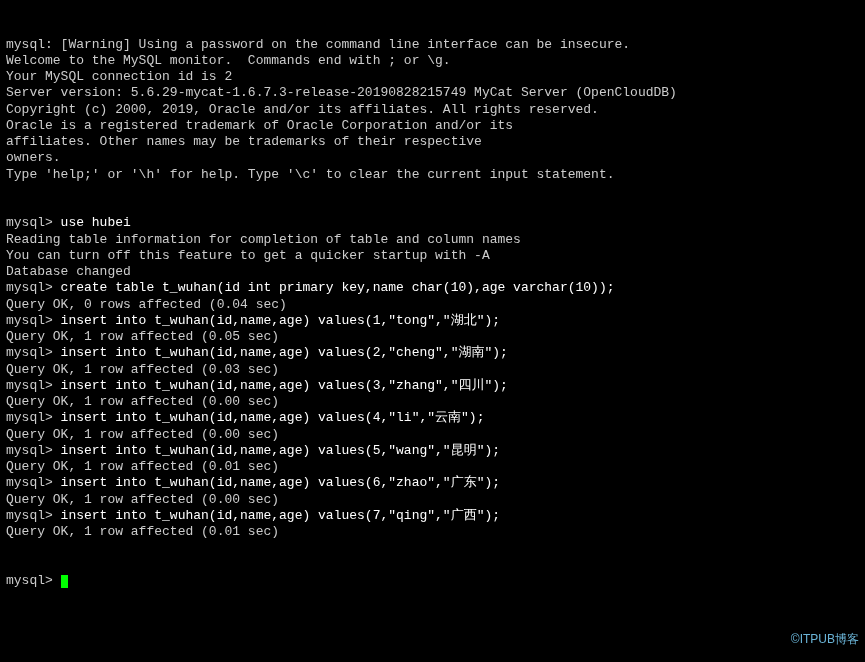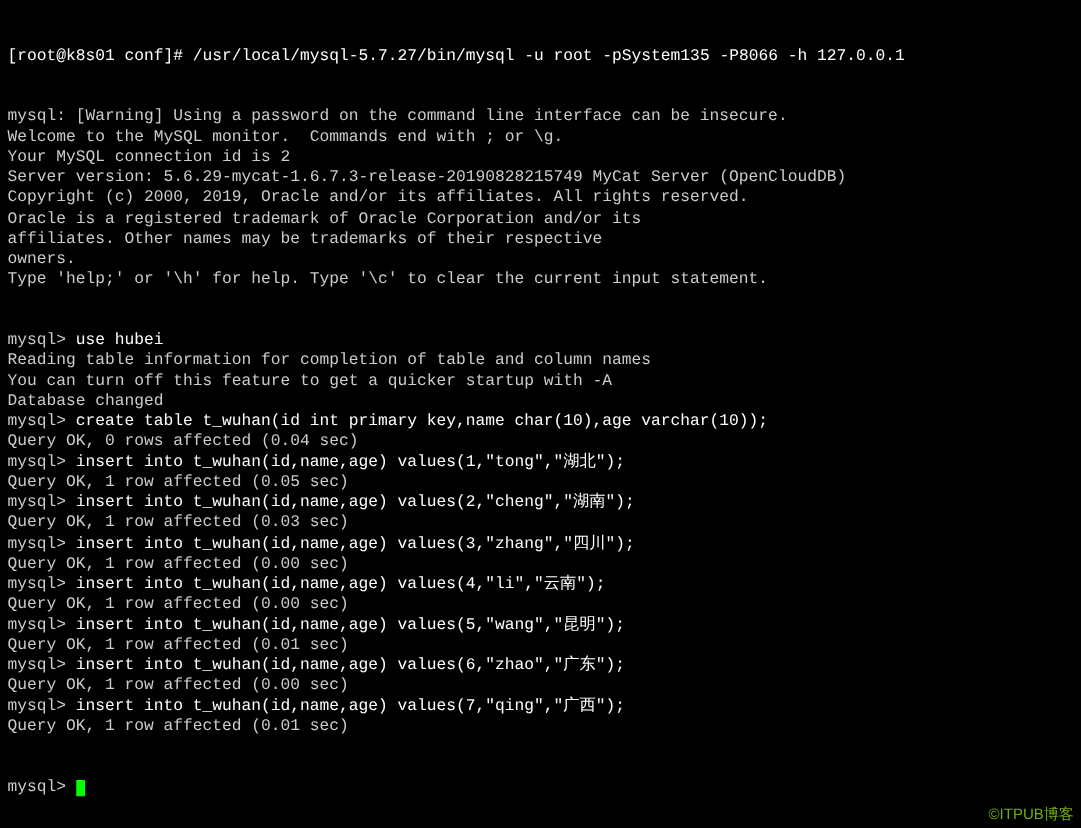--- a/index.html
+++ b/index.html
@@ -25,30 +25,29 @@
   .cursor {
     display: inline-block;
     width: 7px;
     height: 13px;
     background: #0f0;
     vertical-align: text-bottom;
   }
   .watermark {
     position: absolute;
     right: 6px;
-    bottom: 3px;
-    color: #84cc16;
+    bottom: 15px;
+    color: #7dd3fc;
     font-size: 12px;
     font-family: sans-serif;
     opacity: 0.85;
   }
 </style>
 </head>
 <body>
 
 <div class="terminal">
-  <span class="line"><span class="prompt-bracket">[root@k8s01 conf]# </span><span class="cmd">/usr/local/mysql-5.7.27/bin/mysql -u root -pSystem135 -P8066 -h 127.0.0.1</span></span>
   <div id="banner"><span class="line">mysql: [Warning] Using a password on the command line interface can be insecure.</span><span class="line">Welcome to the MySQL monitor.  Commands end with ; or \g.</span><span class="line">Your MySQL connection id is 2</span><span class="line">Server version: 5.6.29-mycat-1.6.7.3-release-20190828215749 MyCat Server (OpenCloudDB)</span><span class="line"></span><span class="line">Copyright (c) 2000, 2019, Oracle and/or its affiliates. All rights reserved.</span><span class="line"></span><span class="line">Oracle is a registered trademark of Oracle Corporation and/or its</span><span class="line">affiliates. Other names may be trademarks of their respective</span><span class="line">owners.</span><span class="line"></span><span class="line">Type 'help;' or '\h' for help. Type '\c' to clear the current input statement.</span><span class="line"></span></div>
   <div id="session"><span class="line"><span>mysql&gt; </span><span class="cmd">use hubei</span></span><span class="line">Reading table information for completion of table and column names</span><span class="line">You can turn off this feature to get a quicker startup with -A</span><span class="line"></span><span class="line">Database changed</span><span class="line"><span>mysql&gt; </span><span class="cmd">create table t_wuhan(id int primary key,name char(10),age varchar(10));</span></span><span class="line">Query OK, 0 rows affected (0.04 sec)</span><span class="line"></span><span class="line"><span>mysql&gt; </span><span class="cmd">insert into t_wuhan(id,name,age) values(1,"tong","湖北");</span></span><span class="line">Query OK, 1 row affected (0.05 sec)</span><span class="line"></span><span class="line"><span>mysql&gt; </span><span class="cmd">insert into t_wuhan(id,name,age) values(2,"cheng","湖南");</span></span><span class="line">Query OK, 1 row affected (0.03 sec)</span><span class="line"></span><span class="line"><span>mysql&gt; </span><span class="cmd">insert into t_wuhan(id,name,age) values(3,"zhang","四川");</span></span><span class="line">Query OK, 1 row affected (0.00 sec)</span><span class="line"></span><span class="line"><span>mysql&gt; </span><span class="cmd">insert into t_wuhan(id,name,age) values(4,"li","云南");</span></span><span class="line">Query OK, 1 row affected (0.00 sec)</span><span class="line"></span><span class="line"><span>mysql&gt; </span><span class="cmd">insert into t_wuhan(id,name,age) values(5,"wang","昆明");</span></span><span class="line">Query OK, 1 row affected (0.01 sec)</span><span class="line"></span><span class="line"><span>mysql&gt; </span><span class="cmd">insert into t_wuhan(id,name,age) values(6,"zhao","广东");</span></span><span class="line">Query OK, 1 row affected (0.00 sec)</span><span class="line"></span><span class="line"><span>mysql&gt; </span><span class="cmd">insert into t_wuhan(id,name,age) values(7,"qing","广西");</span></span><span class="line">Query OK, 1 row affected (0.01 sec)</span><span class="line"></span></div>
   <span class="line"><span>mysql&gt; </span><span class="cursor"></span></span>
 </div>
 
 <div class="watermark">©ITPUB博客</div>
 
 </body></html>

